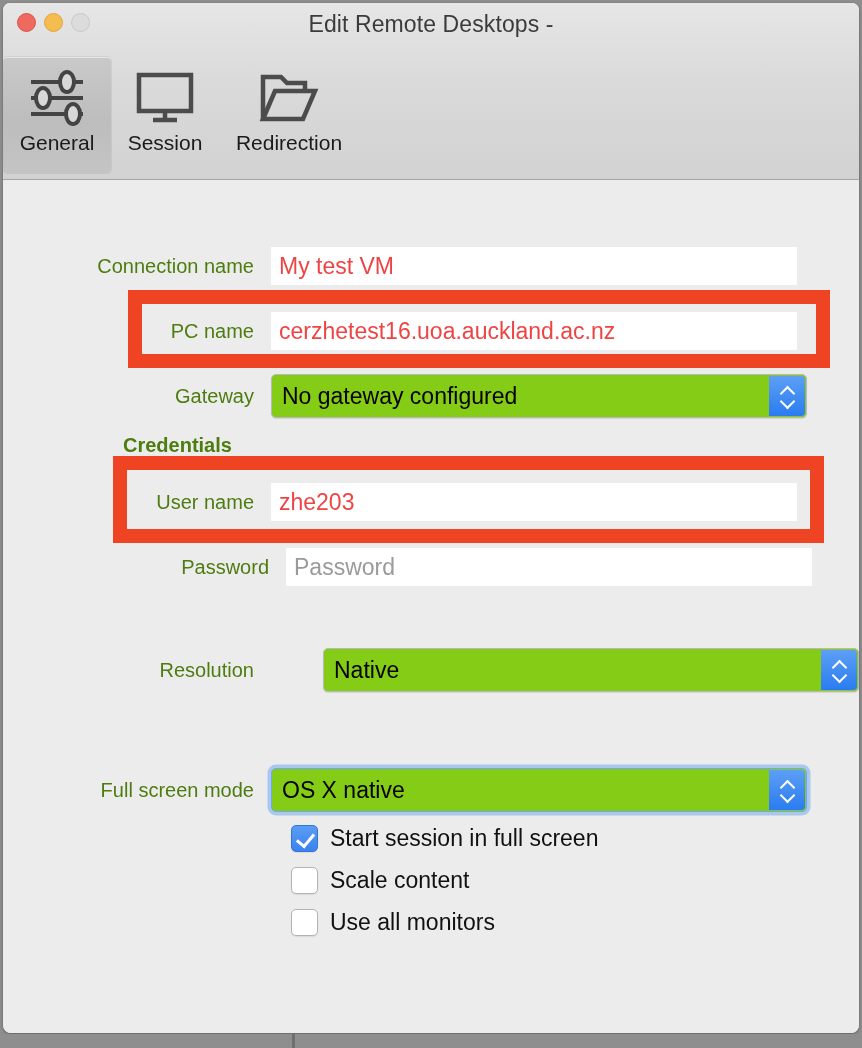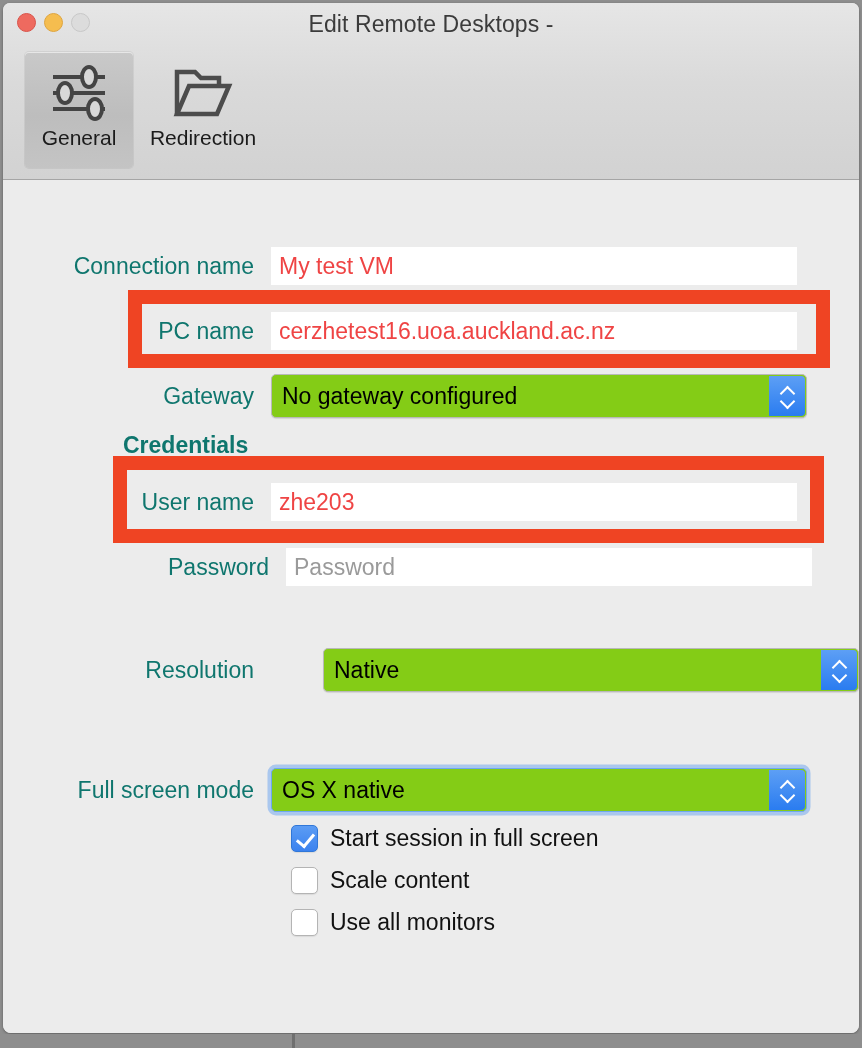--- a/index.html
+++ b/index.html
@@ -66,26 +66,25 @@
     text-align: center;
     font-size: 23px;
     color: #3b3b3b;
     letter-spacing: .1px;
     line-height: 26px;
   }
 
   
   .toolbar {
     position: absolute;
-    left: 8px;
+    left: 0;
     top: 44px;
     height: 126px;
     display: flex;
-    align-items: center;
-    padding-left: 14px;
+    align-items: flex-end;
   }
   .tool {
     width: 108px;
     height: 116px;
     display: flex;
     flex-direction: column;
     align-items: center;
     justify-content: flex-start;
     padding-top: 10px;
     box-sizing: border-box;
@@ -126,22 +125,22 @@
     position: absolute;
     display: flex;
     align-items: center;
     height: 40px;
   }
   .row .lbl {
     width: 268px;
     text-align: right;
     padding-right: 17px;
     box-sizing: border-box;
-    font-size: 23px;
-    color: #0f766e;
+    font-size: 20px;
+    color: #4d7c0f;
     line-height: 27px;
     white-space: nowrap;
   }
   .row .lbl.bold { font-weight: bold; text-align: left; padding-left: 120px; }
 
   .textfield {
     width: 526px;
     height: 38px;
     background: #ffffff;
     border: none;
@@ -294,20 +293,30 @@
               <line x1="5" y1="29" x2="57" y2="29" stroke="#444" stroke-width="4"></line>
               <line x1="5" y1="45" x2="57" y2="45" stroke="#444" stroke-width="4"></line>
               <ellipse cx="41" cy="13" rx="7" ry="10" fill="#d8d8d8" stroke="#444" stroke-width="4"></ellipse>
               <ellipse cx="17" cy="29" rx="7" ry="10" fill="#d8d8d8" stroke="#444" stroke-width="4"></ellipse>
               <ellipse cx="47" cy="45" rx="7" ry="10" fill="#d8d8d8" stroke="#444" stroke-width="4"></ellipse>
             </svg>
           </span>
           <span class="caption">General</span>
         </div>
 
+        <div class="tool t-session">
+          <span class="glyph">
+            <svg width="64" height="58" viewBox="0 0 64 58" fill="none">
+              <rect x="6" y="6" width="52" height="36" stroke="#4c4c4c" stroke-width="4.5" fill="none"></rect>
+              <line x1="32" y1="42" x2="32" y2="50" stroke="#4c4c4c" stroke-width="4.5"></line>
+              <line x1="20" y1="51" x2="44" y2="51" stroke="#4c4c4c" stroke-width="4.5"></line>
+            </svg>
+          </span>
+          <span class="caption">Session</span>
+        </div>
 
         <div class="tool t-redirection">
           <span class="glyph">
             <svg width="64" height="58" viewBox="0 0 64 58" fill="none">
               <path d="M6 50 V8 H24 L30 14 H48 V22" stroke="#4c4c4c" stroke-width="4.5" fill="none" stroke-linejoin="miter"></path>
               <path d="M6 50 L18 22 H58 L46 50 Z" stroke="#4c4c4c" stroke-width="4.5" fill="none" stroke-linejoin="miter"></path>
             </svg>
           </span>
           <span class="caption">Redirection</span>
         </div>

